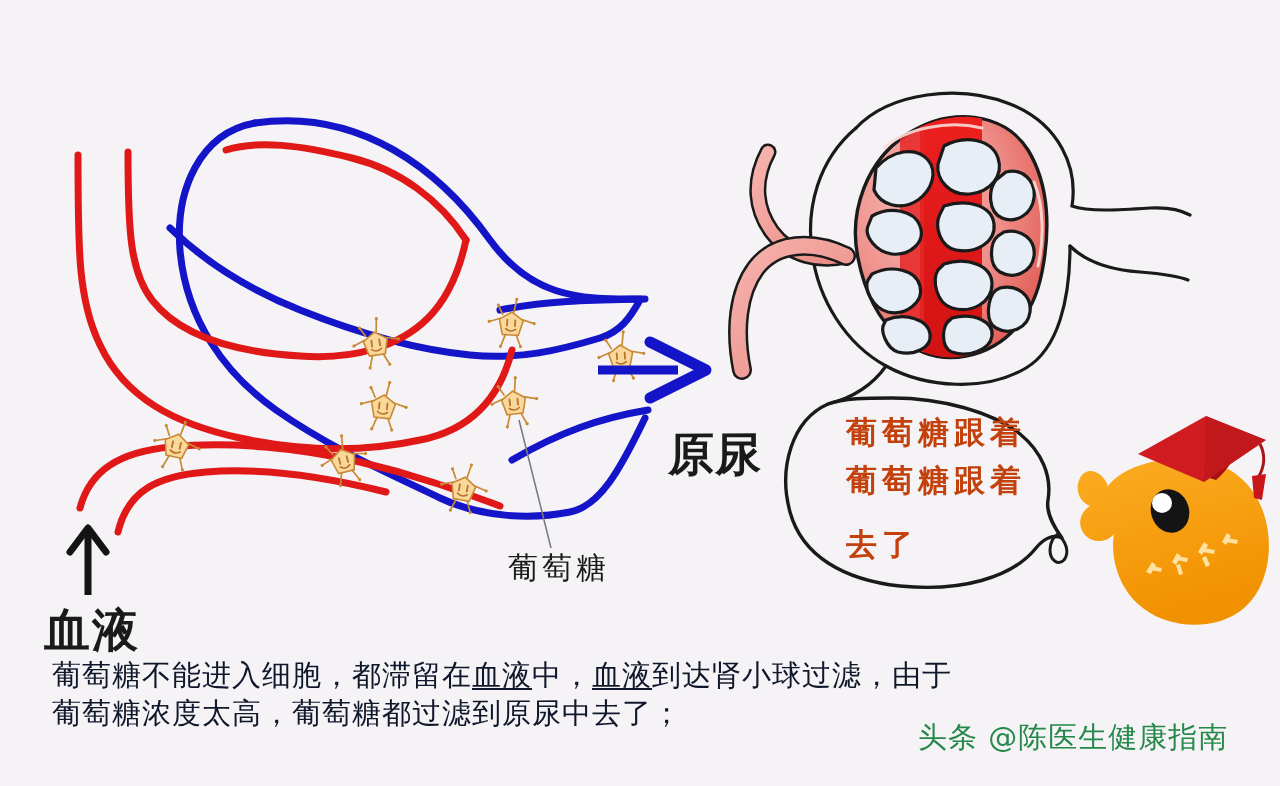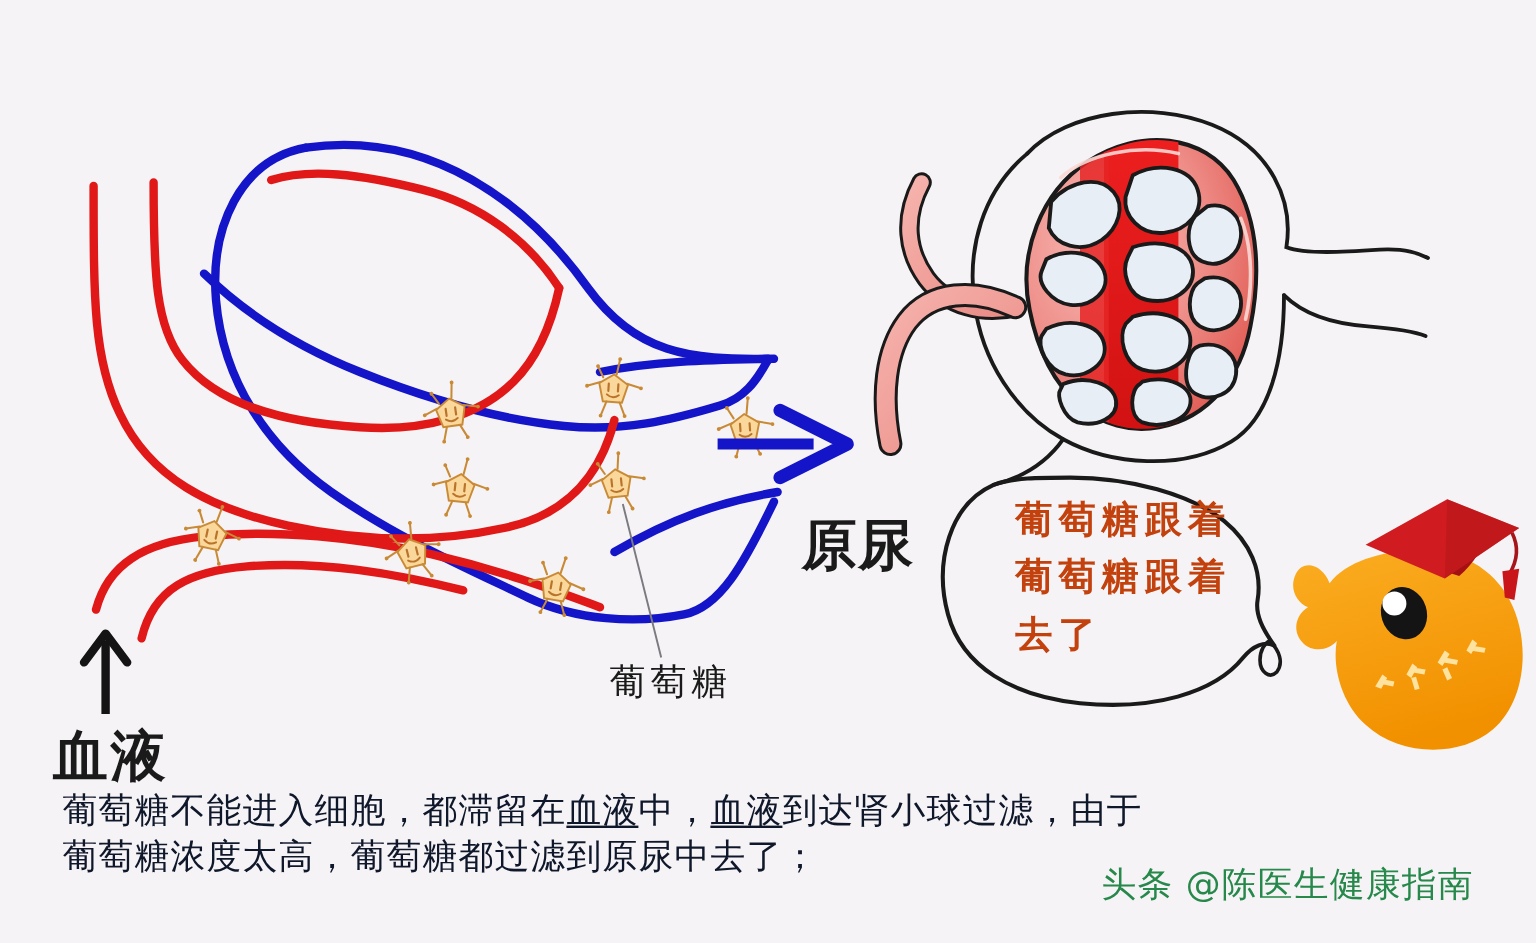--- a/index.html
+++ b/index.html
@@ -60,21 +60,21 @@
   .bubble-line {
     font-size: 31px;
     font-weight: bold;
     letter-spacing: 5px;
     font-family: "DejaVu Sans", sans-serif;
     color: #c2410c;
     text-align: right;
   }
   .bl1 { left: 846px; top: 412px; }
   .bl2 { left: 846px; top: 460px; }
-  .bl3 { left: 846px; top: 508px; }
+  .bl3 { left: 846px; top: 524px; }
 
   .caption {
     position: absolute;
     left: 52px;
     top: 656px;
     width: 1210px;
     font-family: "DejaVu Serif", serif;
     font-size: 29px;
     line-height: 38px;
     color: #0f172a;

